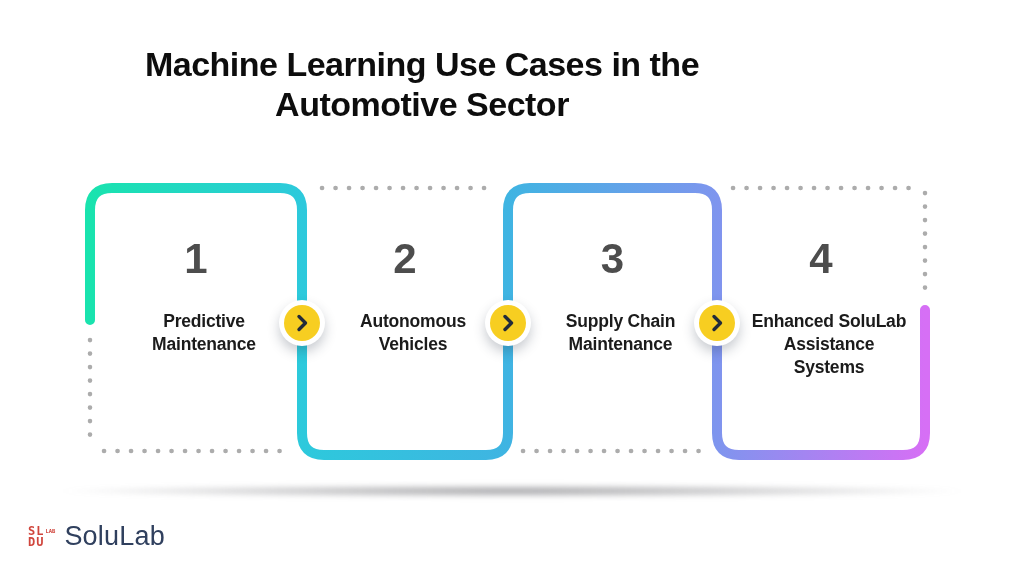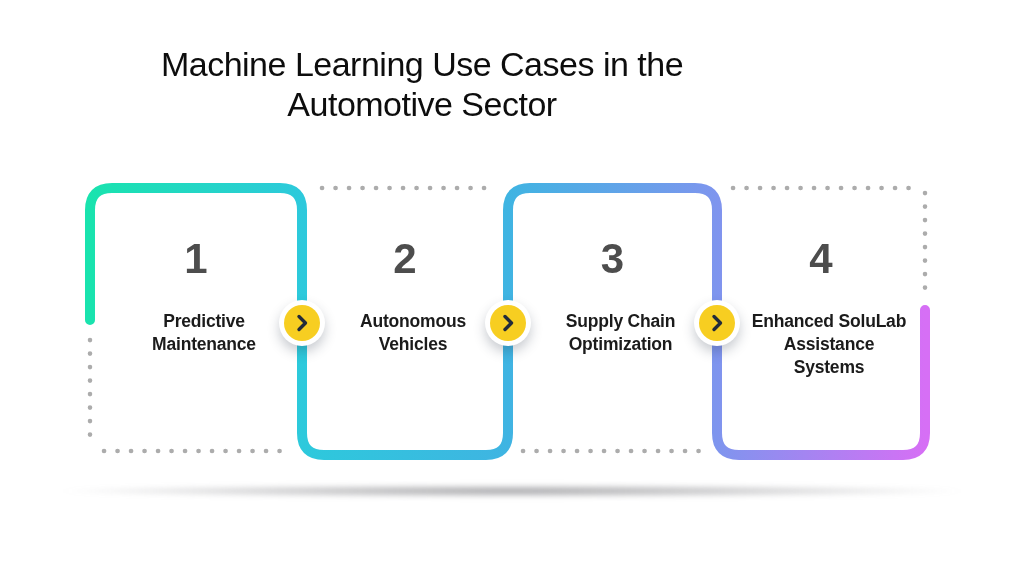--- a/index.html
+++ b/index.html
@@ -2,21 +2,21 @@
 <html style="--c-pathStart: #19e3ae; --c-pathCyan: #2dc9dc; --c-pathMid: #3fb4e2; --c-pathBlue: #7e95ee; --c-pathEnd: #d66ff5; --c-dots: #acacac; --c-arrowBg: #f7ce21; --c-arrowRing: #ffffff; --c-chevron: #222b3a; --c-title: #0d0d0d; --c-number: #4d4d4d; --c-label: #1b1b1b; --c-brandNavy: #30405e; --c-brandRed: #d0453c;"><head>
 <meta charset="utf-8">
 <style>
   html,body{margin:0;padding:0;background:#fff;}
   .stage{
     position:relative;width:1024px;height:576px;background:#fff;overflow:hidden;
     font-family:"Liberation Sans",sans-serif;
   }
   .title{
     position:absolute;left:0;top:44px;width:844px;margin:0;
-    text-align:center;font-size:34px;line-height:1.18;font-weight:normal;
+    text-align:center;font-size:34px;line-height:1.18;font-weight:bold;
     letter-spacing:-0.5px;color:var(--c-title,#0d0d0d);white-space:pre-line;
   }
   .path-svg{position:absolute;left:0;top:0;width:1024px;height:576px;}
   .flow-solid{fill:none;stroke:url(#pathGrad);stroke-width:10;stroke-linecap:round;stroke-linejoin:round;}
   .dotline{fill:none;stroke:var(--c-dots,#acacac);stroke-width:4.6;stroke-linecap:round;stroke-dasharray:0.1 13.4;}
   .st0{stop-color:var(--c-pathStart,#19e3ae);}
   .st1{stop-color:var(--c-pathCyan,#2dc9dc);}
   .st2{stop-color:var(--c-pathMid,#3fb4e2);}
   .st3{stop-color:var(--c-pathBlue,#7e95ee);}
   .st4{stop-color:var(--c-pathEnd,#d66ff5);}
@@ -87,21 +87,21 @@
 Maintenance</div>
   </div>
   <div class="step" style="left:302px;width:206px;">
     <div class="step-number">2</div>
     <div class="step-label">Autonomous
 Vehicles</div>
   </div>
   <div class="step" style="left:508px;width:209px;">
     <div class="step-number">3</div>
     <div class="step-label">Supply Chain
-Optimization</div>
+Maintenance</div>
   </div>
   <div class="step" style="left:717px;width:208px;">
     <div class="step-number">4</div>
     <div class="step-label">Enhanced SoluLab
 Assistance
 Systems</div>
   </div>
 
   <div class="arrow-btn" style="left:279px;top:300px;">
     <div class="arrow-core">
@@ -120,14 +120,26 @@
   <div class="arrow-btn" style="left:694px;top:300px;">
     <div class="arrow-core">
       <svg width="22" height="22" viewBox="0 0 22 22">
           <polyline points="8,4.5 14.5,11 8,17.5"></polyline>
         </svg>
     </div>
   </div>
 
   <div class="ground-shadow"></div>
 
+  <div class="brand">
+    <div class="logo-mark">
+      <div class="lm-col">
+        <span>SL</span>
+        <span>DU</span>
+      </div>
+      <div class="lm-side">
+        <span>LAB</span>
+      </div>
+    </div>
+    <div class="brand-name">SoluLab</div>
+  </div>
 
 </div>
 
 </body></html>

